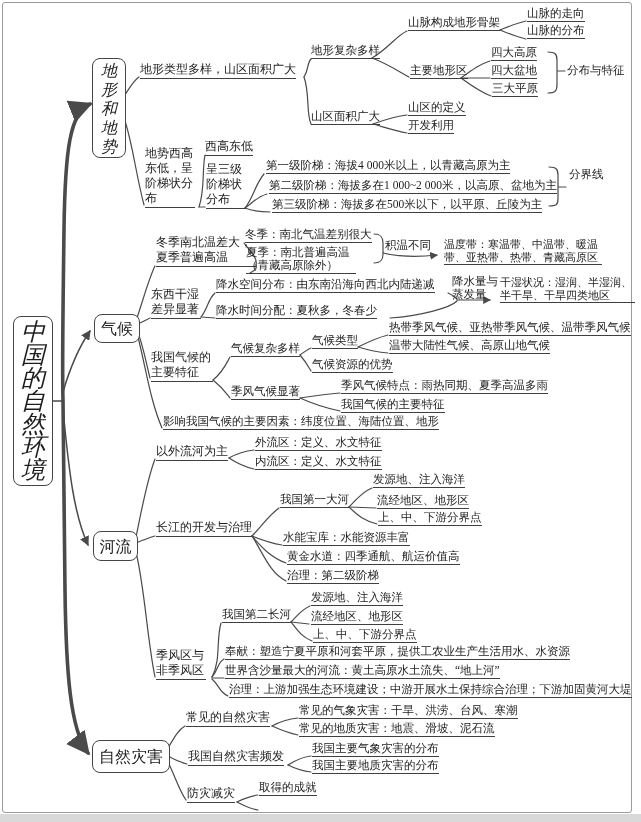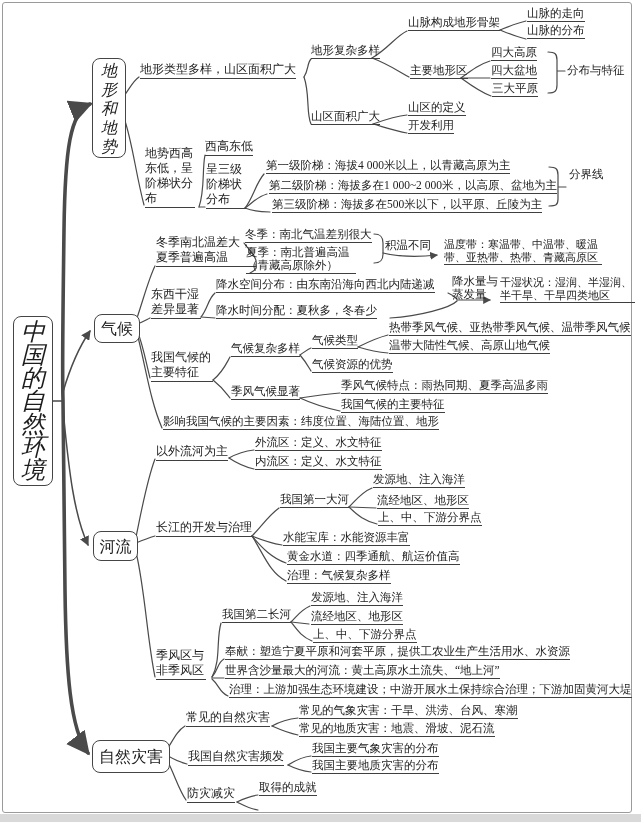--- a/index.html
+++ b/index.html
@@ -175,21 +175,21 @@
 <div class="n u l2" style="left:156px;top:444px">以外流河为主</div>
 <div class="n u" style="left:255px;top:436px">外流区：定义、水文特征</div>
 <div class="n u" style="left:255px;top:455px">内流区：定义、水文特征</div>
 <div class="n u l2" style="left:156px;top:520px">长江的开发与治理</div>
 <div class="n u" style="left:280px;top:493px">我国第一大河</div>
 <div class="n u" style="left:373px;top:473px">发源地、注入海洋</div>
 <div class="n u" style="left:377px;top:494px">流经地区、地形区</div>
 <div class="n u" style="left:378px;top:511px">上、中、下游分界点</div>
 <div class="n u" style="left:283px;top:531px">水能宝库：水能资源丰富</div>
 <div class="n u" style="left:287px;top:550px">黄金水道：四季通航、航运价值高</div>
-<div class="n u" style="left:287px;top:569px">治理：气候复杂多样</div>
+<div class="n u" style="left:287px;top:569px">治理：第二级阶梯</div>
 <div class="n u l2 wrap" style="left:156px;top:648px;width:50px">季风区与非季风区</div>
 <div class="n u" style="left:222px;top:608px">我国第二长河</div>
 <div class="n u" style="left:311px;top:591px">发源地、注入海洋</div>
 <div class="n u" style="left:311px;top:610px">流经地区、地形区</div>
 <div class="n u" style="left:313px;top:628px">上、中、下游分界点</div>
 <div class="n u" style="left:225px;top:645px">奉献：塑造宁夏平原和河套平原，提供工农业生产生活用水、水资源</div>
 <div class="n u" style="left:225px;top:664px">世界含沙量最大的河流：黄土高原水土流失、“地上河”</div>
 <div class="n u" style="left:229px;top:683px">治理：上游加强生态环境建设；中游开展水土保持综合治理；下游加固黄河大堤</div>
 
 <div class="n u l2" style="left:186px;top:710px">常见的自然灾害</div>

